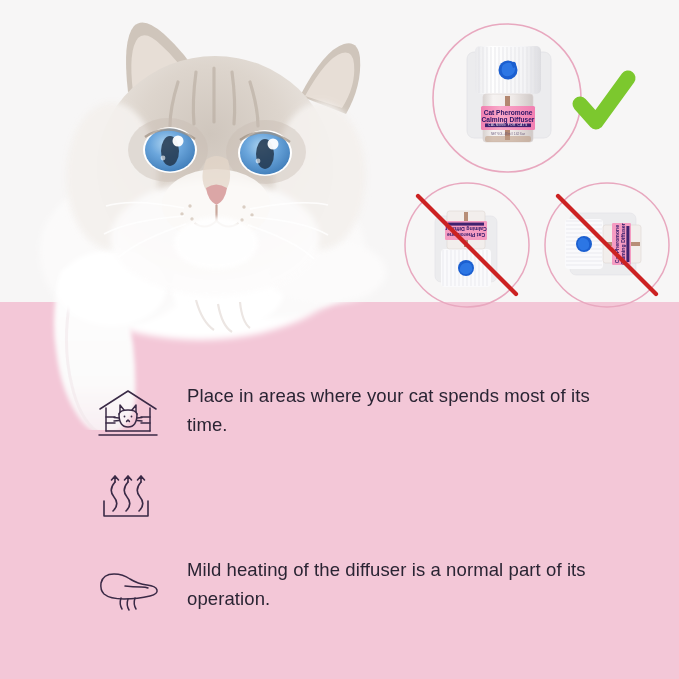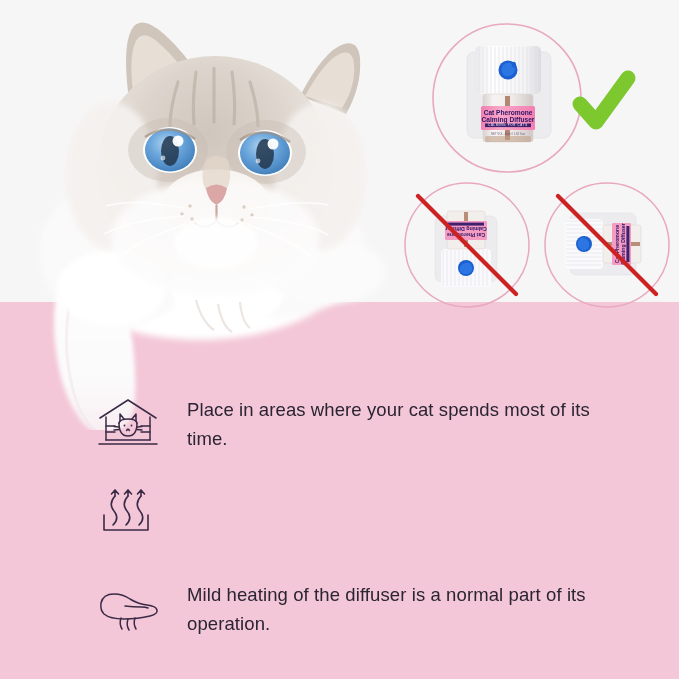--- a/index.html
+++ b/index.html
@@ -78,26 +78,25 @@
     left: 0; top: 302px;
     width: 679px; height: 377px;
     z-index: 5;
   }
 
   .instr-row {
     position: absolute;
     left: 95px;
     width: 500px;
     display: flex;
-    align-items: flex-start;
-    margin-top: 14px;
+    align-items: flex-end;
   }
   .instr-row.r1 { top: 78px; }
   .instr-row.r2 { top: 165px; }
-  .instr-row.r3 { top: 263px; }
+  .instr-row.r3 { top: 252px; }
 
   .instr-icon {
     width: 92px;
     flex: 0 0 92px;
     display: flex;
     align-items: center;
     justify-content: flex-start;
     padding-top: 2px;
   }
   .instr-icon svg { display: block; }

